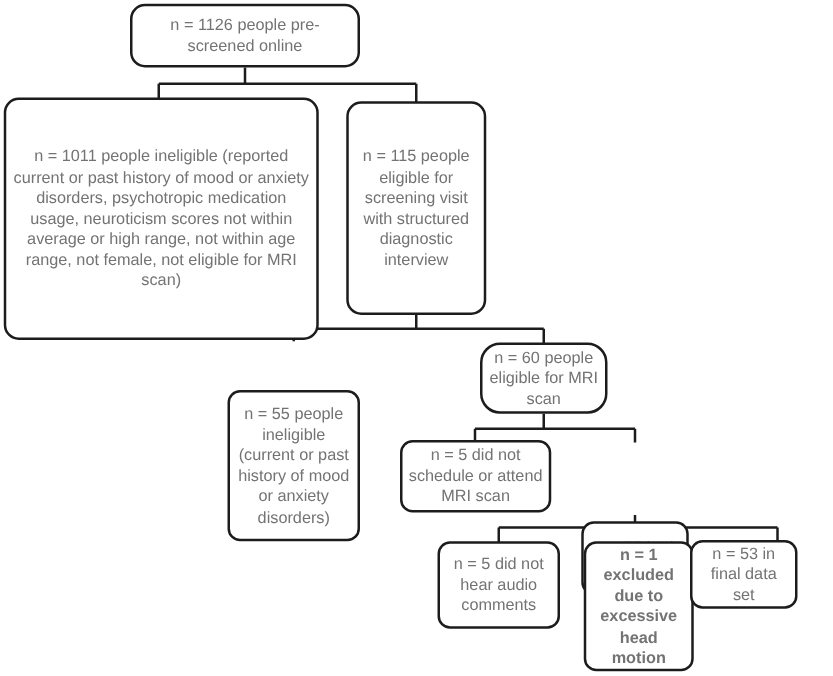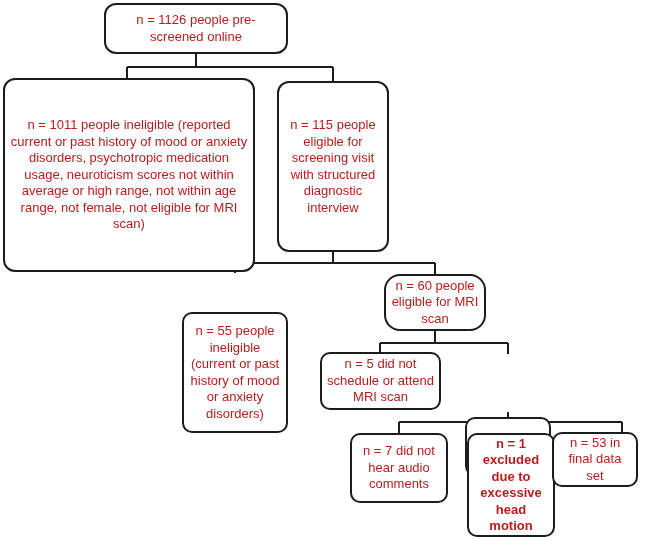--- a/index.html
+++ b/index.html
@@ -15,21 +15,21 @@
     position: absolute;
     left: 0; top: 0;
     width: 666px; height: 541px;
   }
   .node {
     position: absolute;
     box-sizing: border-box;
     background: #ffffff;
     border: 2px solid #1c1c1c;
     border-radius: 12px;
-    color: #b91c1c;
+    color: #737373;
     display: flex;
     align-items: center;
     justify-content: center;
     text-align: center;
     font-size: 13px;
     line-height: 1.27;
     padding: 3px 5px;
   }
   
   .n1  { left: 104px; top: 3px;   width: 184px; height: 51px; }
@@ -55,17 +55,17 @@
     <path d="M508 412 L508 422 M399 422 L622 422 M399 422 L399 434 M511 422 L511 434 M622 422 L622 433"></path>
   </svg>
 
   <div class="node n1">n = 1126 people pre-screened online</div>
   <div class="node n2">n = 1011 people ineligible (reported current or past history of mood or anxiety disorders, psychotropic medication usage, neuroticism scores not within average or high range, not within age range, not female, not eligible for MRI scan)</div>
   <div class="node n3">n = 115 people eligible for screening visit with structured diagnostic interview</div>
   <div class="node n4">n = 55 people ineligible (current or past history of mood or anxiety disorders)</div>
   <div class="node n5">n = 60 people eligible for MRI scan</div>
   <div class="node n6">n = 5 did not schedule or attend MRI scan</div>
   <div class="node n7">n = 55 had MRI scan</div>
-  <div class="node n8">n = 7 did not hear audio comments</div>
+  <div class="node n8">n = 5 did not hear audio comments</div>
   <div class="node n9">n = 1 excluded due to excessive head motion</div>
   <div class="node n10">n = 53 in final data set</div>
 
 </div>
 
 </body></html>

